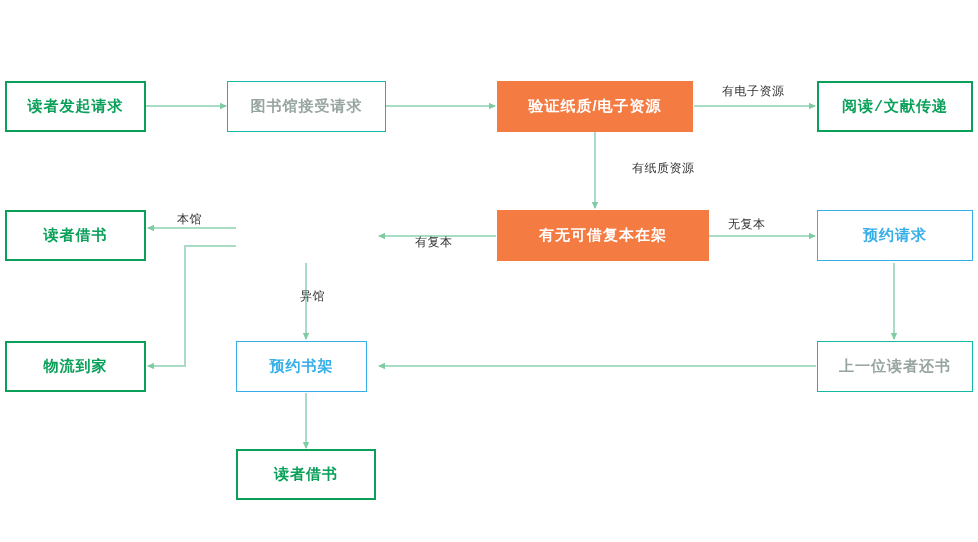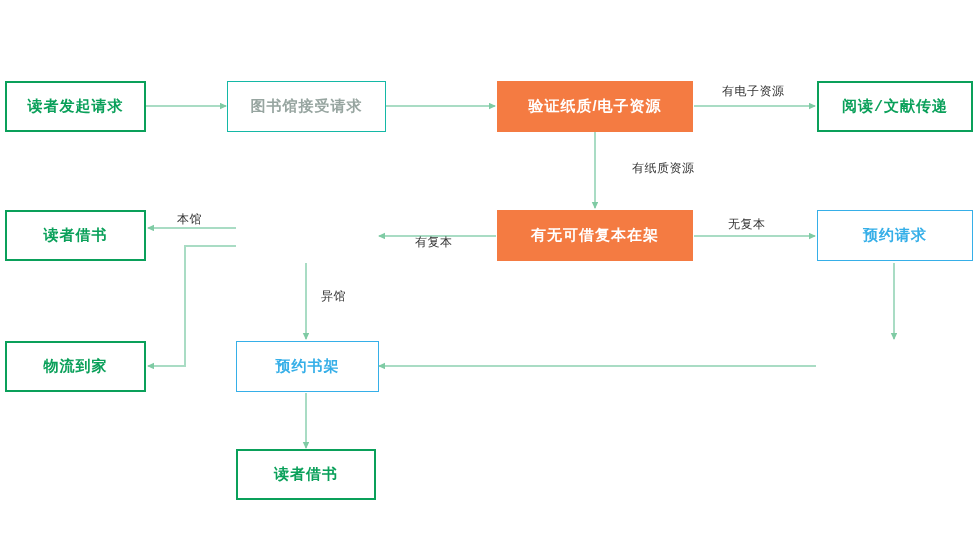--- a/index.html
+++ b/index.html
@@ -117,36 +117,37 @@
 
   <div class="node gray" style="left:227px; top:81px; width:159px; height:51px;">图书馆接受请求</div>
 
   <div class="node orange" style="left:497px; top:81px; width:196px; height:51px;">验证纸质/电子资源</div>
 
   <div class="node green" style="left:817px; top:81px; width:156px; height:51px;font-family:Liberation Mono, monospace;">阅读/文献传递</div>
 
   <div class="node green" style="left:5px; top:210px; width:141px; height:51px;">读者借书</div>
 
 
-  <div class="node orange" style="left:497px; top:210px; width:196px; height:51px;">有无可借复本在架</div>
+  <div class="node orange" style="left:497px; top:210px; width:212px; height:51px;">有无可借复本在架</div>
 
   <div class="node blue" style="left:817px; top:210px; width:156px; height:51px;text-align:center;">预约请求</div>
 
   <div class="node green" style="left:5px; top:341px; width:141px; height:51px;">物流到家</div>
 
-  <div class="node blue" style="left:236px; top:341px; width:143px; height:51px;">预约书架</div>
+  <div class="node blue" style="left:236px; top:341px; width:131px; height:51px;">预约书架</div>
 
+  <div class="node gray" style="left:817px; top:341px; width:156px; height:51px;">上一位读者还书</div>
 
   <div class="node green" style="left:236px; top:449px; width:140px; height:51px;">读者借书</div>
 
   <div class="edge-label" style="left:722px; top:83px;">有电子资源</div>
 
   <div class="edge-label" style="left:616px; top:160px;margin-left:16px;">有纸质资源</div>
 
   <div class="edge-label" style="left:177px; top:211px;">本馆</div>
 
   <div class="edge-label" style="left:415px; top:234px;">有复本</div>
 
   <div class="edge-label" style="left:728px; top:216px;">无复本</div>
 
-  <div class="edge-label" style="left:321px; top:288px;">异馆</div>
+  <div class="edge-label" style="left:300px; top:288px;">异馆</div>
 
 </div>
 
 </body></html>

